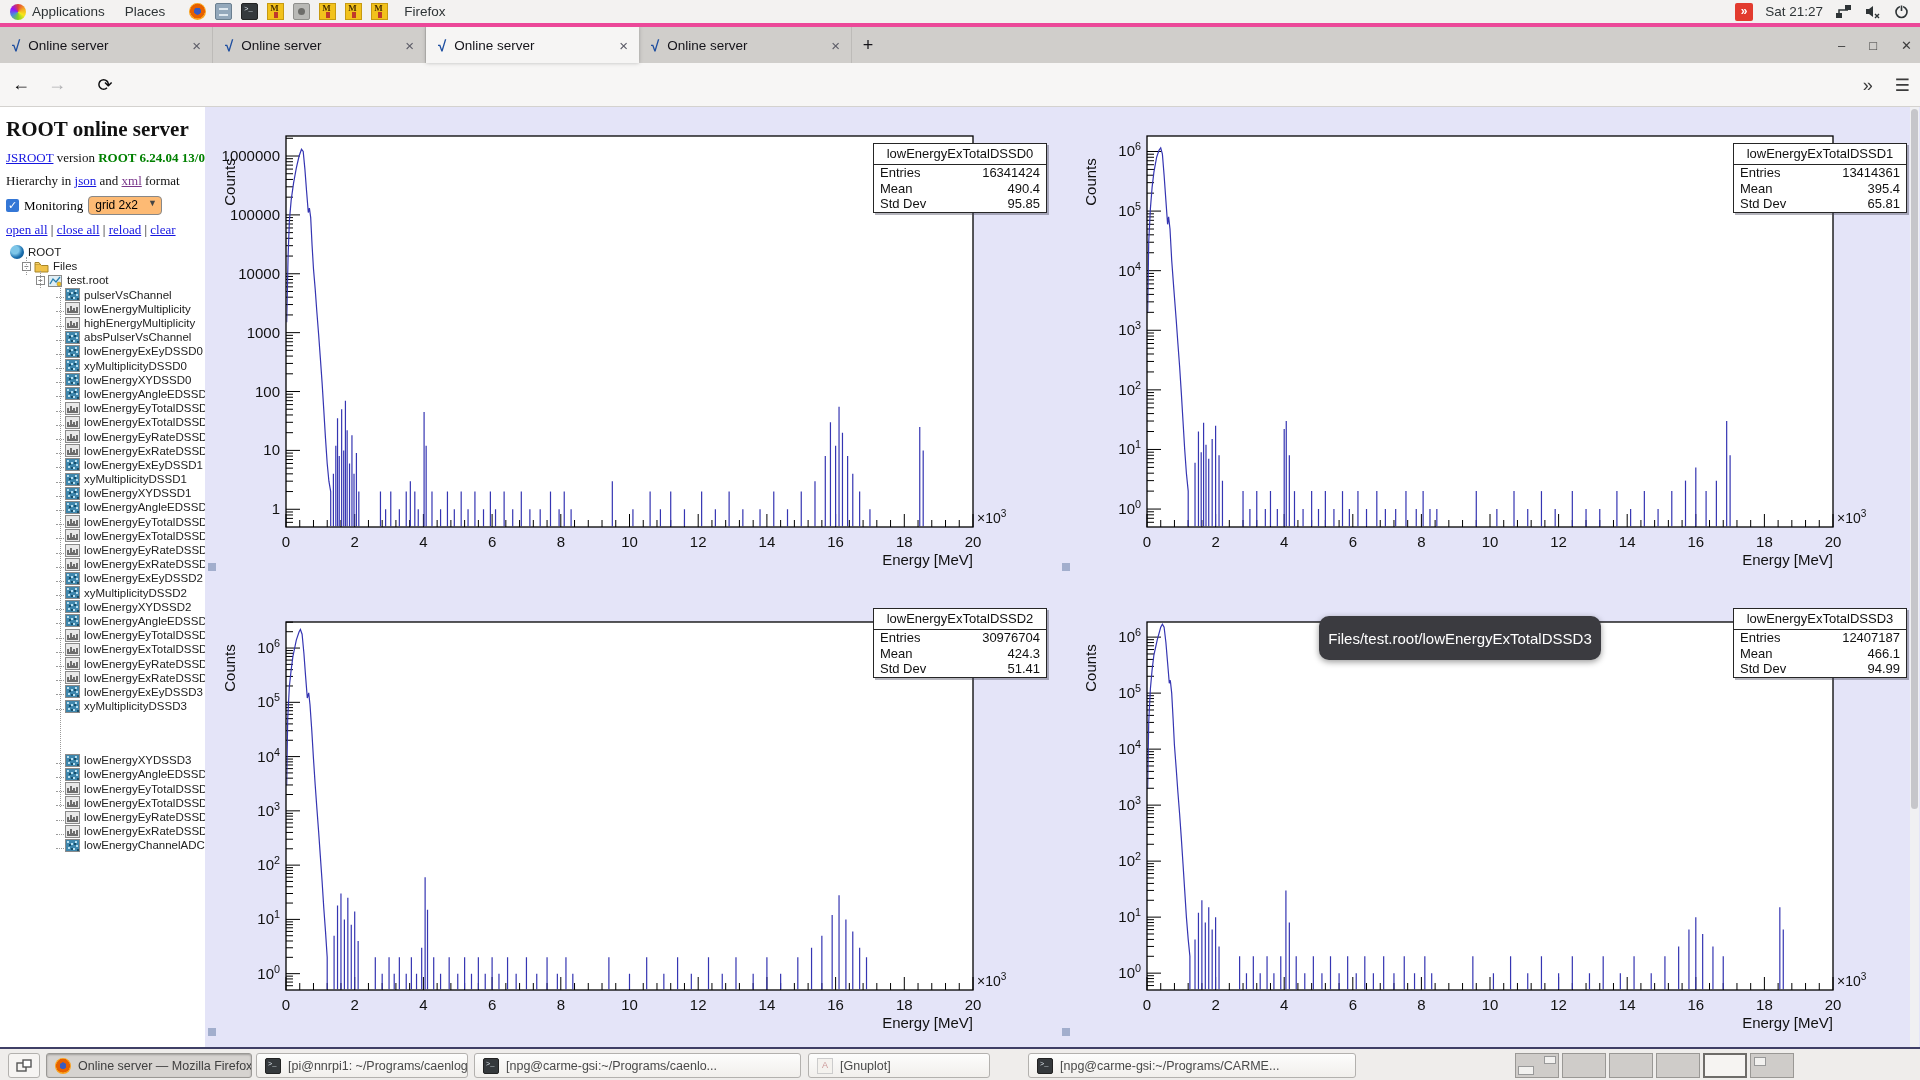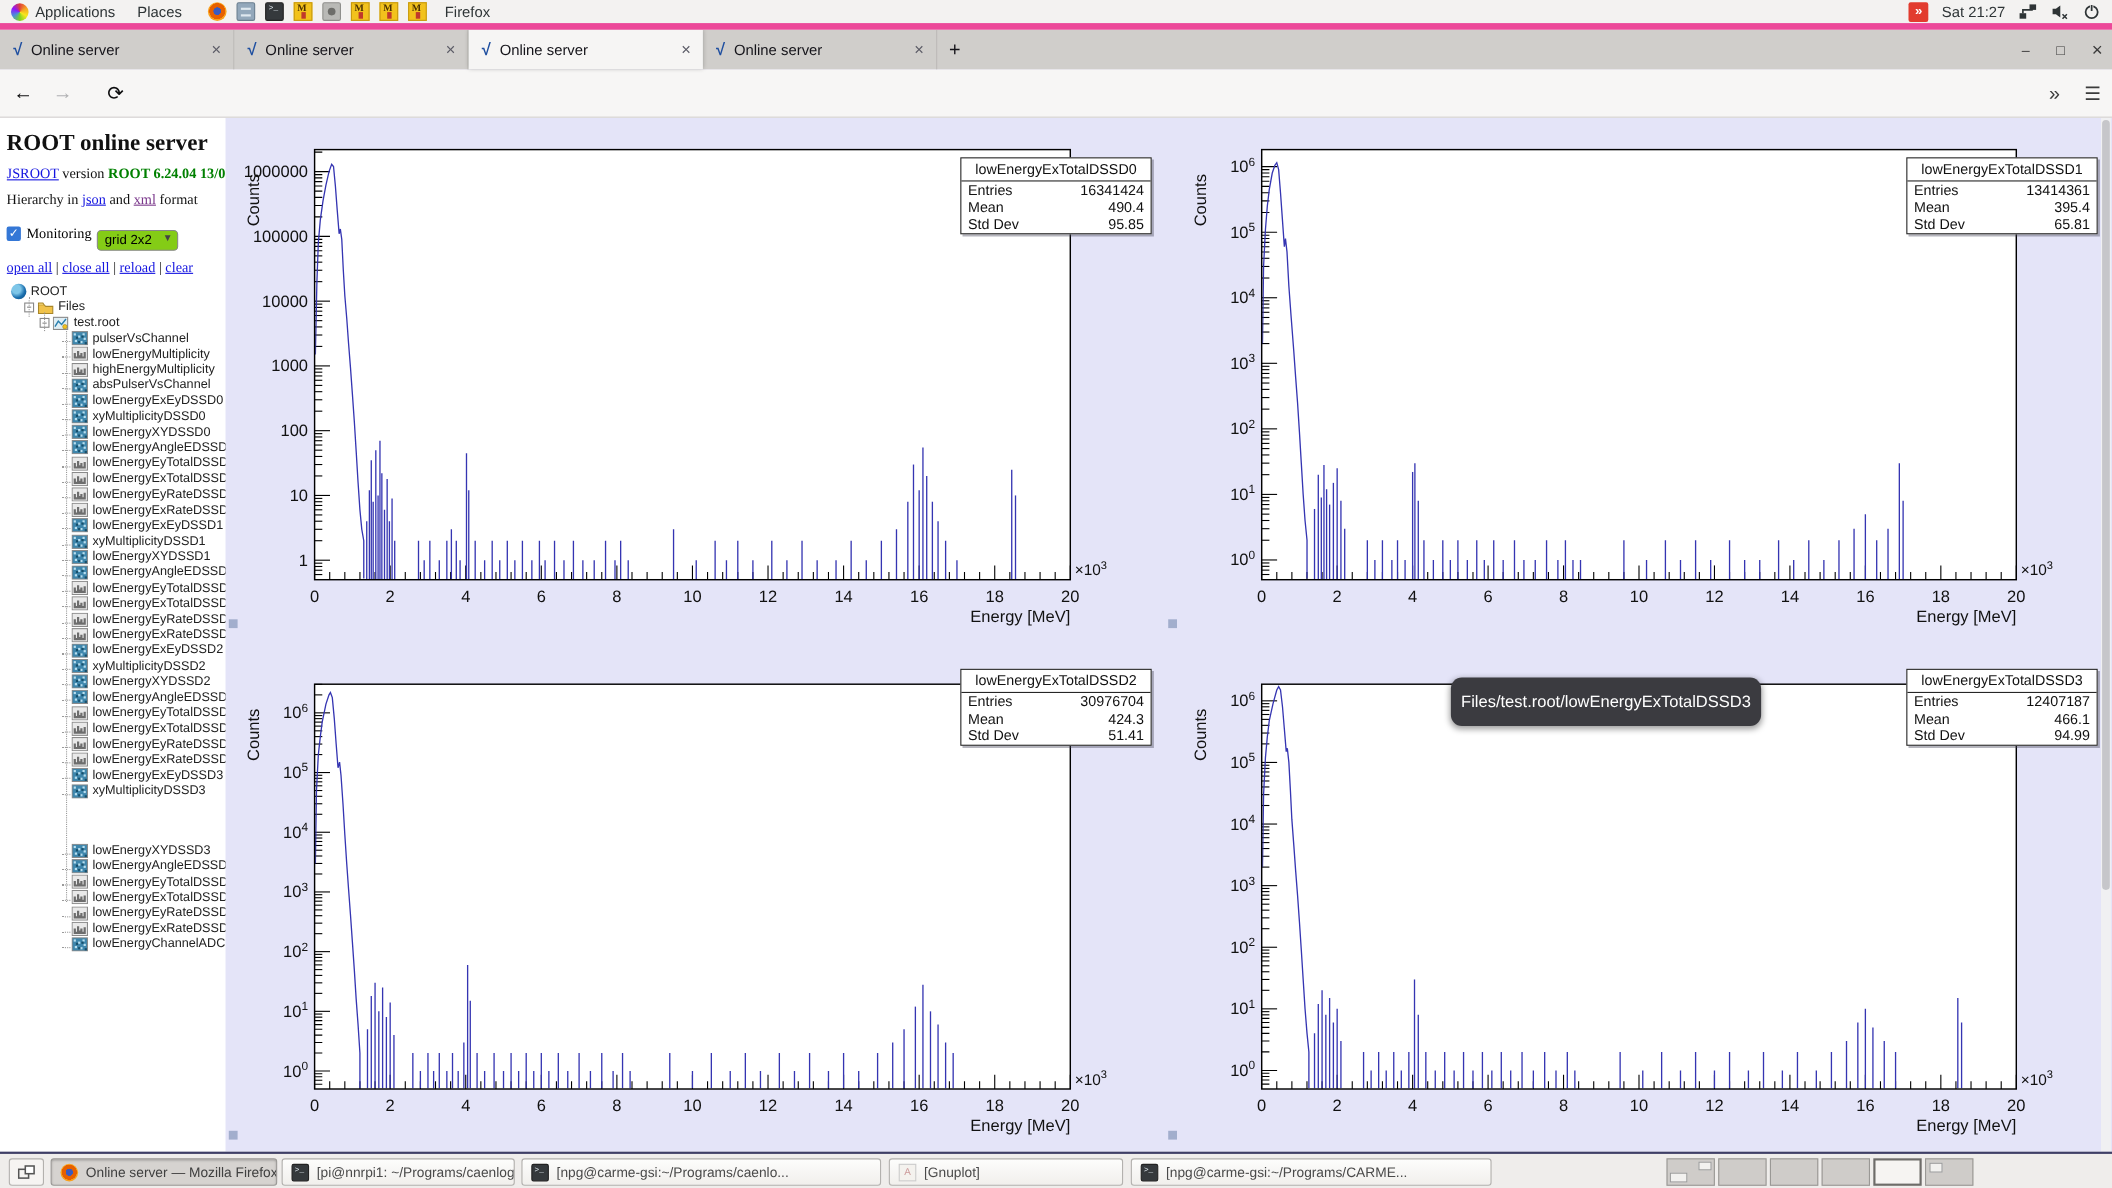--- a/index.html
+++ b/index.html
@@ -1,21 +1,21 @@
 <!DOCTYPE html>
 <html><head>
 <meta charset="utf-8">
 <style>
   * { margin:0; padding:0; box-sizing:border-box; }
   html,body { width:1920px; height:1080px; overflow:hidden; background:#888; }
   body { font-family:"Liberation Sans", sans-serif; position:relative; }
   .screen { position:absolute; inset:0; width:1920px; height:1080px; background:#e4e4f8; }
 
   
-  .topbar { position:absolute; left:0; top:0; width:1920px; height:27px; background:#f3f2f1; border-bottom:6px solid #ec4899; display:flex; align-items:center; font-size:13.5px; color:#2e3436; z-index:50;}
+  .topbar { position:absolute; left:0; top:0; width:1920px; height:27px; background:#f3f2f1; border-bottom:4px solid #ec4899; display:flex; align-items:center; font-size:13.5px; color:#2e3436; z-index:50;}
   .menu-item { padding:0 10px; height:27px; display:flex; align-items:center; gap:6px; cursor:default;}
   .distro-logo { width:16px; height:16px; border-radius:50%; background:conic-gradient(#e0403a,#f5a623,#f8e71c,#7ed321,#4a90d9,#9013fe,#e0403a); }
   .launchers { display:flex; align-items:center; gap:9px; margin-left:14px; }
   .licon { width:17px; height:17px; display:inline-block; position:relative; }
   .ff-ball { border-radius:50%; background:radial-gradient(circle at 50% 48%, #3a5bbf 0 27%, #e66000 30% 58%, #f9a01b 60% 100%); }
   .cabinet { background:#93a8bb; border:1px solid #6b7f90; border-radius:2px; }
   .cabinet:before, .cabinet:after { content:""; position:absolute; left:3px; right:3px; height:2px; background:#dfe8ef; }
   .cabinet:before{ top:4px; } .cabinet:after{ top:10px; }
   .term { background:#35393c; border:1px solid #222; border-radius:2px; }
   .term:before { content:">_"; position:absolute; left:2px; top:1px; font-size:7px; color:#dfe8ef; font-family:"Liberation Mono",monospace; }
@@ -55,21 +55,21 @@
   
   .content { position:absolute; left:0; top:107px; width:1920px; height:940px; background:#e4e4f8; }
   .sidebar { position:absolute; left:0; top:0; width:205px; height:940px; background:#fff; overflow:hidden; padding:6px 0 0 6px; }
   .sidebar h1 { font-family:"Liberation Serif",serif; font-size:21px; font-weight:bold; color:#111; margin:4px 0 8px 0; white-space:nowrap; }
   .sline { font-family:"Liberation Serif",serif; font-size:13px; color:#111; margin-bottom:7px; white-space:nowrap; overflow:hidden; }
   .sline a { color:#1515e0; text-decoration:underline; }
   .sline a.visited { color:#7a378b; }
   .ver { color:#008000; font-weight:bold; }
   .monrow { display:flex; align-items:center; gap:5px; margin-bottom:7px; font-family:"Liberation Serif",serif; font-size:13px;}
   .cbx { width:13px; height:13px; background:#3477d6; border-radius:2px; color:#fff; font-size:11px; line-height:13px; text-align:center; }
-  .gridsel { border:1px solid #888; border-radius:4px; background:#84cc16; font-family:"Liberation Sans",sans-serif; font-size:12px; padding:1px 4px 2px 6px; display:inline-flex; gap:10px; align-items:flex-start;margin-top:13px; }
+  .gridsel { border:1px solid #888; border-radius:4px; background:#fdba74; font-family:"Liberation Sans",sans-serif; font-size:12px; padding:1px 4px 2px 6px; display:inline-flex; gap:10px; align-items:flex-start; }
   .gridsel .car { font-size:9px; color:#444; }
   #tree { position:relative; font-size:11.5px; color:#222; margin-top:4px; }
   .trow { height:14.2px; display:flex; align-items:center; white-space:nowrap; }
   .trow .lbl { margin-left:4px; }
   .expander { width:9px; height:9px; border:1px solid #888; background:#fff; font-size:8px; line-height:7px; text-align:center; color:#333; margin-right:3px; flex:0 0 auto;}
   .ticon { width:15px; height:13px; flex:0 0 auto; display:inline-block; }
   .globe { border-radius:50%; background:radial-gradient(circle at 35% 35%, #7ec6e8 0 30%, #1b6fae 60%, #0c4a7a 100%); width:14px; height:14px; }
   .vl { position:absolute; border-left:1px dotted #9a9a9a; width:0; }
   .hstub { width:8px; height:7px; border-bottom:1px dotted #9a9a9a; margin-right:1px; flex:0 0 auto;}
 
@@ -1669,21 +1669,21 @@
           <span>Online server — Mozilla Firefox</span>
         </div>
         <div class="taskbtn" style="left: 256px; width: 212px;">
           <span class="tb-ico term licon"></span>
           <span>[pi@nnrpi1: ~/Programs/caenlogger]</span>
         </div>
         <div class="taskbtn" style="left: 474px; width: 327px;">
           <span class="tb-ico term licon"></span>
           <span>[npg@carme-gsi:~/Programs/caenlo...</span>
         </div>
-        <div class="taskbtn" style="left: 808px; width: 213px;">
+        <div class="taskbtn" style="left: 808px; width: 182px;">
           <span class="tb-ico gnuplot-ico"></span>
           <span>[Gnuplot]</span>
         </div>
         <div class="taskbtn" style="left: 1028px; width: 328px;">
           <span class="tb-ico term licon"></span>
           <span>[npg@carme-gsi:~/Programs/CARME...</span>
         </div>
       </div>
     <div class="pager" id="pager">
         <div class="pcell">

